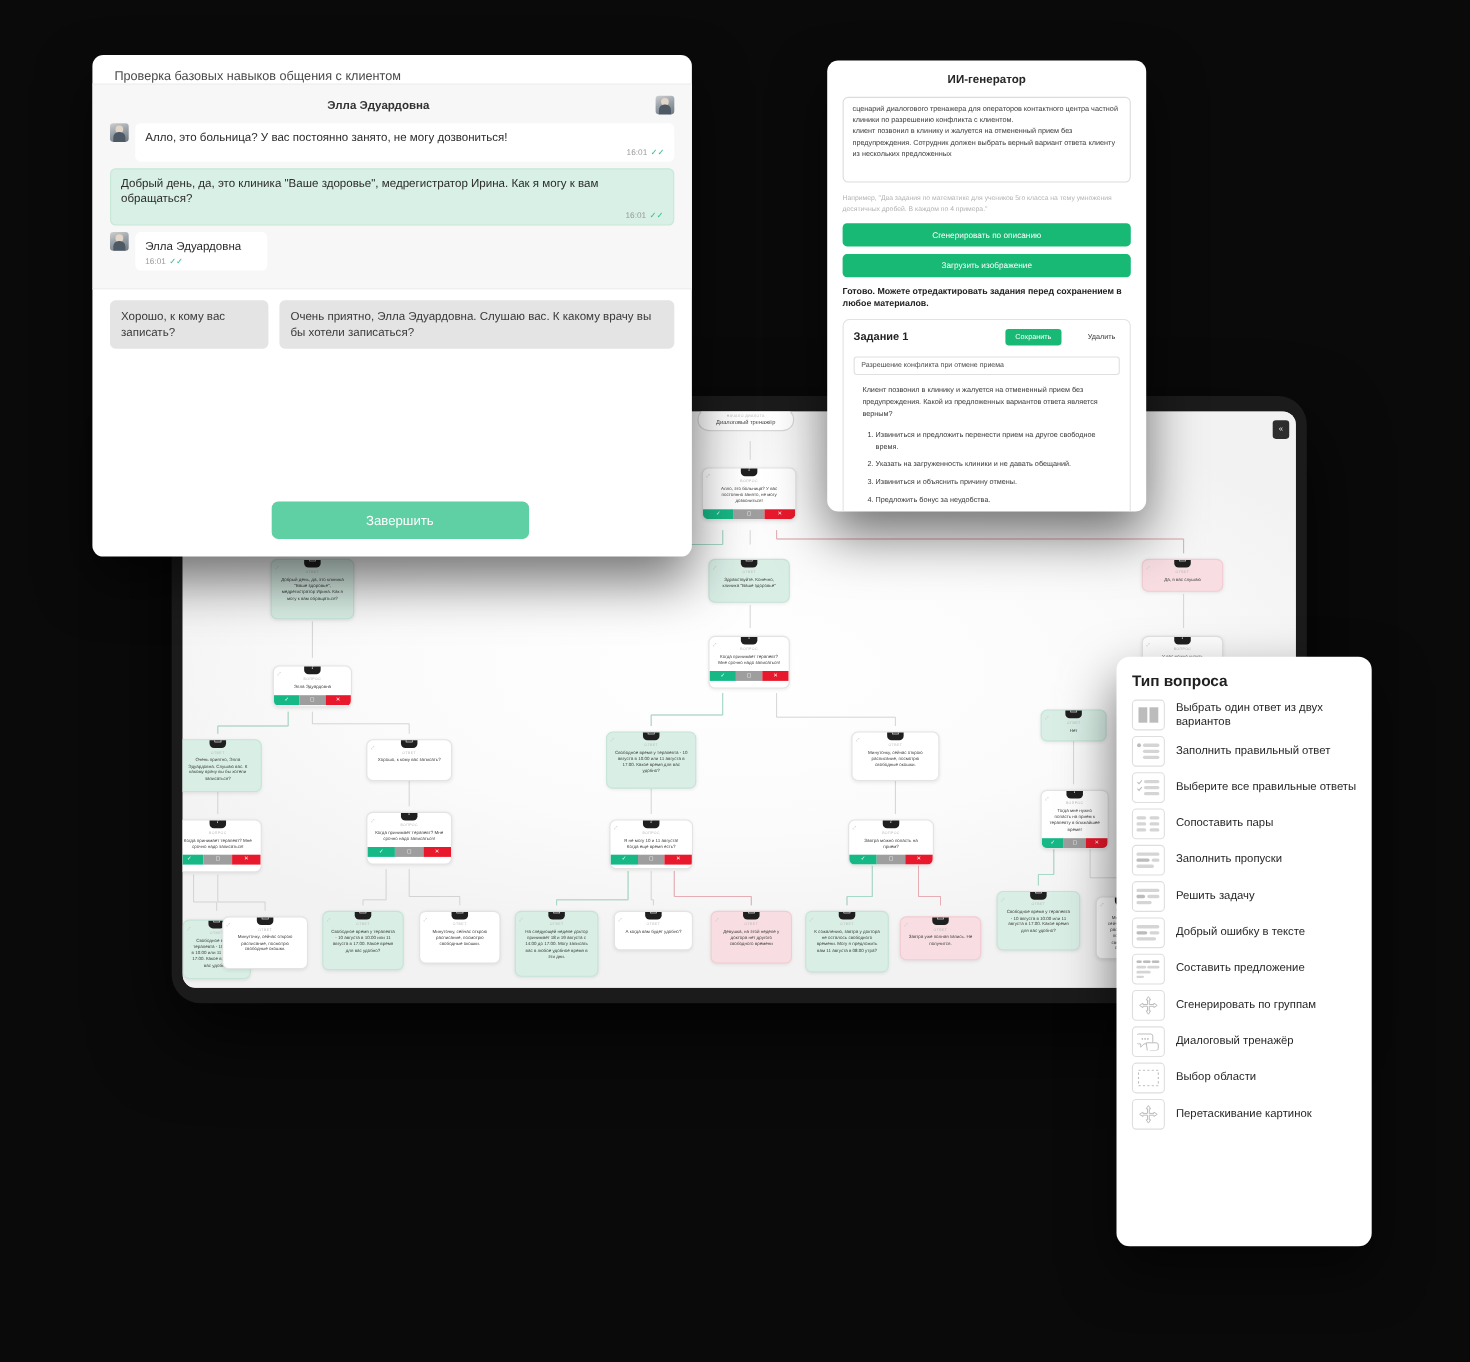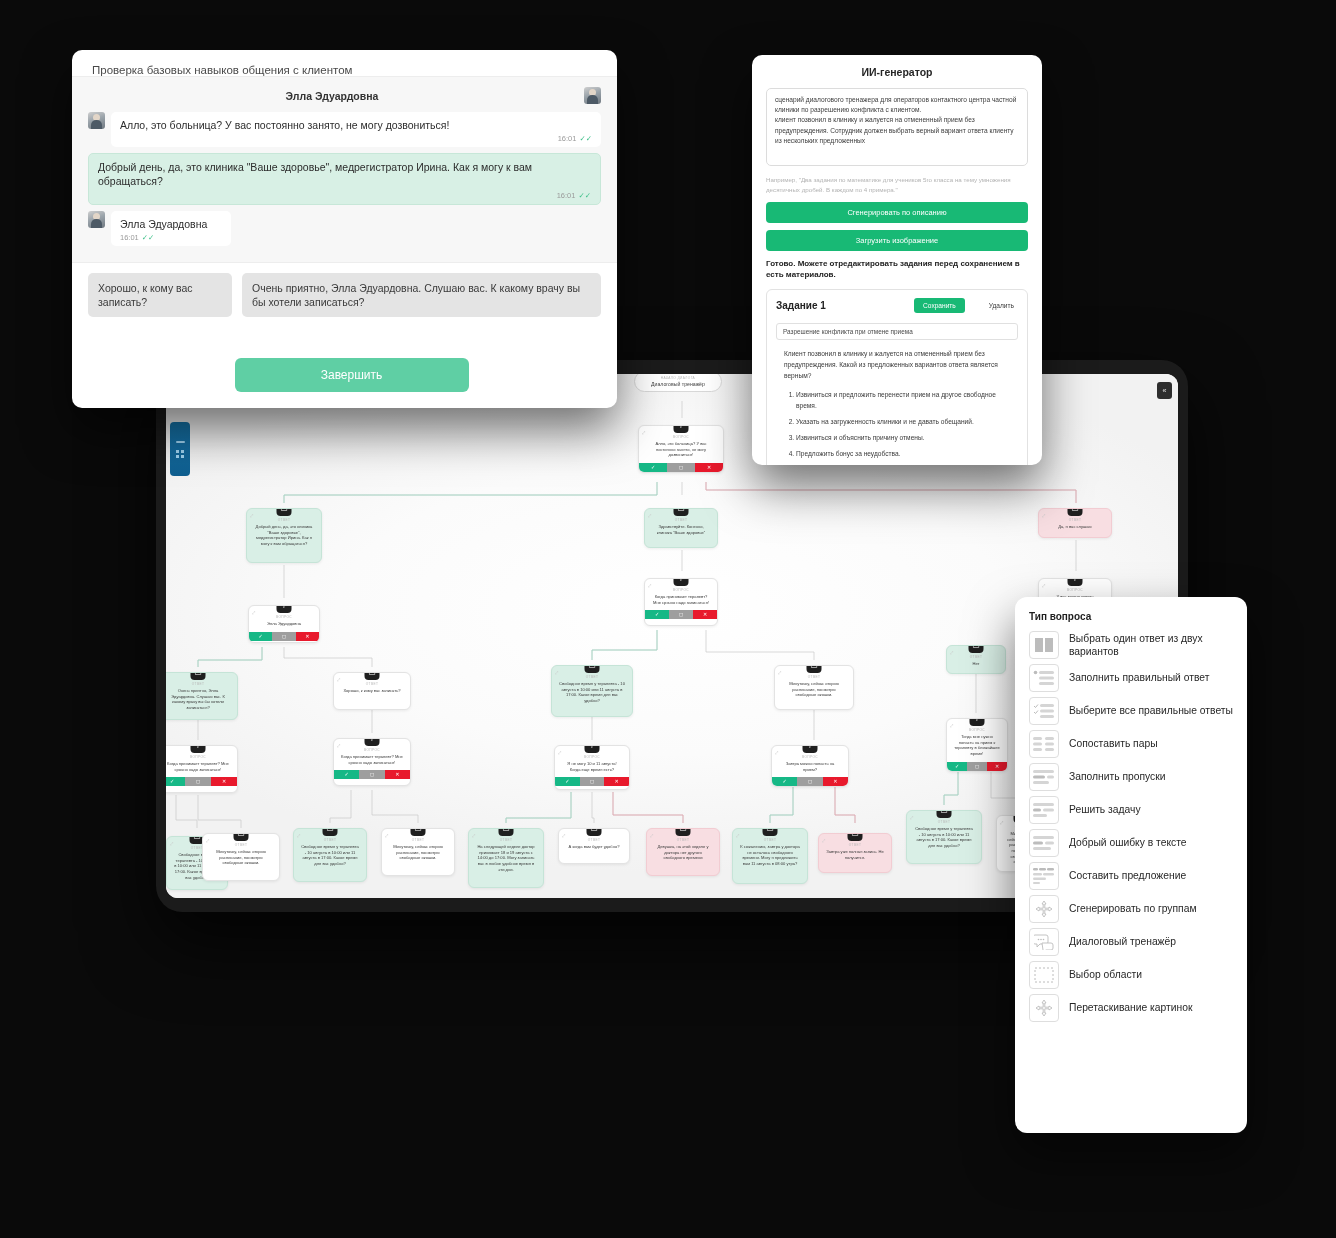--- a/index.html
+++ b/index.html
@@ -91,22 +91,22 @@
   .start-node {
     position: absolute;
     border: 1px solid #d8d8d8; border-radius: 14px; background: #fff;
     padding: 4px 16px; text-align: center;
   }
   .start-node .kind { font-size: 3.2px; letter-spacing: .4px; color: #b7b7b7; text-transform: uppercase;}
   .start-node .title { font-size: 5.2px; color: #444; margin-top: 1px; }
 
   
   .card-dialog {
-    position: absolute; left: 72px; top: 50px;
-    width: 545px; height: 358px;
+    position: absolute; left: 84px; top: 50px;
+    width: 545px; height: 456px;
     background: #fff; border-radius: 10px;
     box-shadow: 0 22px 48px rgba(0,0,0,.55);
     overflow: hidden;
     display: flex; flex-direction: column;
   }
   .cd-sub { font-size: 11.5px; color: #4a4a4a; padding: 14px 20px 0 20px; }
   .cd-title { font-size: 16px; font-weight: bold; color: #1d1d1d; padding: 9px 20px 12px 20px; }
   .chat-area { background: #f7f7f7; border-top: 1px solid #ededed; border-bottom: 1px solid #ededed; padding: 8px 16px 10px 16px; }
   .chat-head { display: flex; align-items: center; justify-content: flex-end; gap: 8px; padding: 2px 0 8px 0;}
   .chat-head .nm { font-size: 10.5px; color: #333; font-weight: bold; flex: 1; text-align: center; }
@@ -183,21 +183,21 @@
 
   
   .card-types {
     position: absolute; left: 1015px; top: 597px;
     width: 232px; height: 536px;
     background: #fff; border-radius: 12px;
     box-shadow: 0 22px 48px rgba(0,0,0,.55);
     padding: 14px 12px 10px 14px;
     overflow: hidden;
   }
-  .types-title { font-size: 10px; font-weight: bold; color: #1f1f1f; margin-bottom: 9px; }
+  .types-title { font-size: 14px; font-weight: bold; color: #1f1f1f; margin-bottom: 9px; }
   .type-row { display: flex; align-items: center; gap: 10px; margin-bottom: 5px; cursor: pointer; }
   .type-ico {
     width: 30px; height: 28px; flex: 0 0 30px;
     border: 1px solid #dedede; border-radius: 4px; background: #fff;
     display: flex; align-items: center; justify-content: center;
   }
   .type-label { font-size: 10.3px; color: #272727; line-height: 1.3; }
 </style>
 </head>
 <body>
@@ -524,21 +524,21 @@
     </div>
   </div>
 
   <div class="card-ai">
     <div class="ai-title">ИИ-генератор</div>
     <textarea class="ai-textarea" style="">сценарий диалогового тренажера для операторов контактного центра частной клиники по разрешению конфликта с клиентом.
 клиент позвонил в клинику и жалуется на отмененный прием без предупреждения. Сотрудник должен выбрать верный вариант ответа клиенту из нескольких предложенных</textarea>
     <div class="ai-hint">Например, "Два задания по математике для учеников 5го класса на тему умножения десятичных дробей. В каждом по 4 примера."</div>
     <button class="ai-btn">Сгенерировать по описанию</button>
     <button class="ai-btn">Загрузить изображение</button>
-    <div class="ai-ready">Готово. Можете отредактировать задания перед сохранением в есть материалов.</div>
+    <div class="ai-ready">Готово. Можете отредактировать задания перед сохранением в любое материалов.</div>
 
     <div class="task-card">
       <div class="task-head">
         <span class="tt">Задание 1</span>
         <button class="btn-save">Сохранить</button>
         <button class="btn-del">Удалить</button>
       </div>
       <input class="task-input" value="Разрешение конфликта при отмене приема" style="">
       <div class="task-q">Клиент позвонил в клинику и жалуется на отмененный прием без предупреждения. Какой из предложенных вариантов ответа является верным?</div>
       <ol class="task-list">

